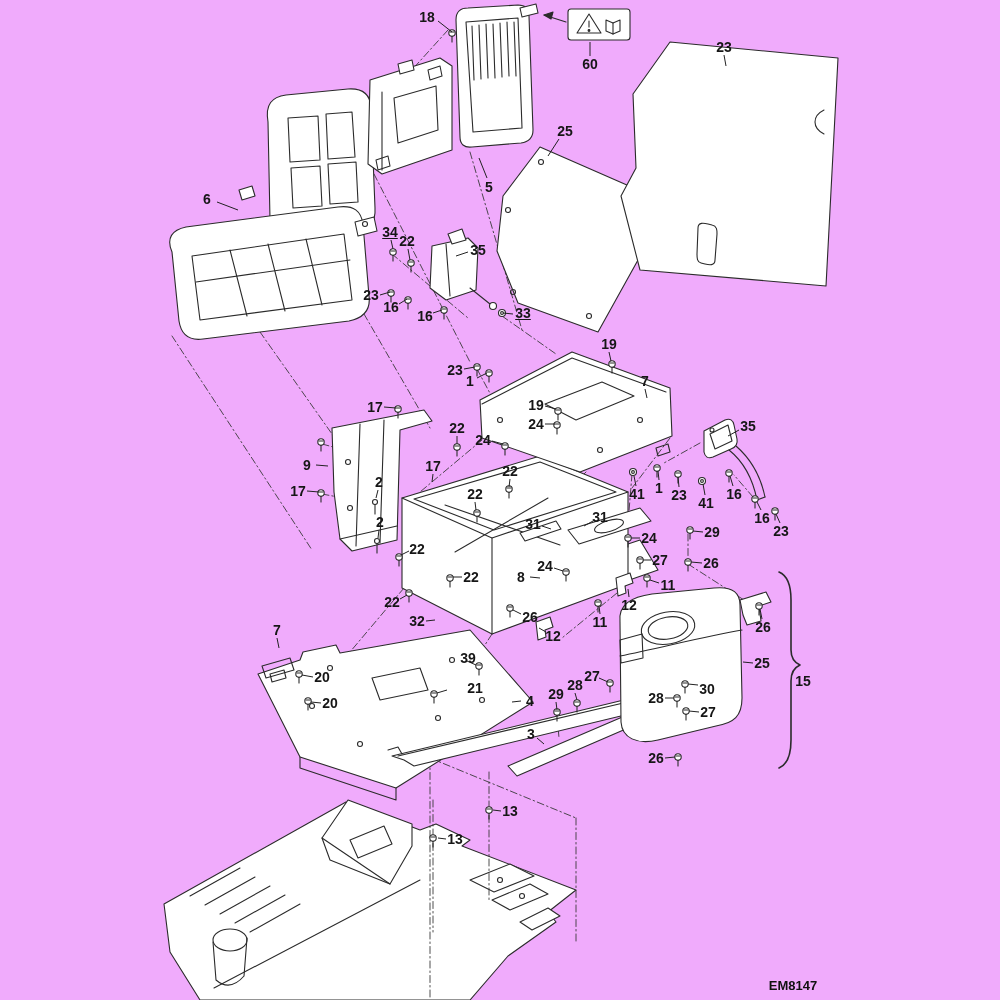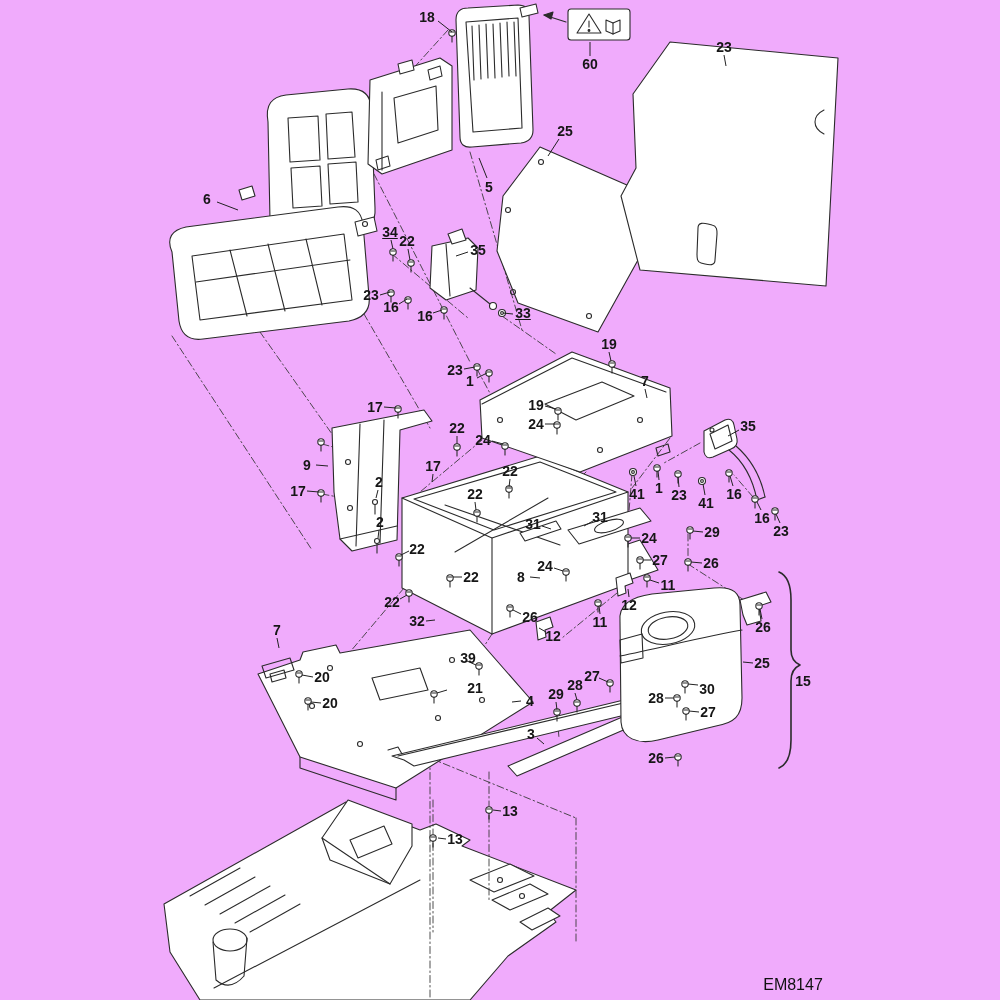--- a/index.html
+++ b/index.html
@@ -1,21 +1,21 @@
 <!DOCTYPE html>
 <html><head>
 <meta charset="utf-8">
 <style>
   html,body{margin:0;padding:0;background:#fff;}
   body{width:1000px;height:1000px;font-family:"Liberation Sans",sans-serif;}
   .canvas{position:relative;width:1000px;height:1000px;background:#f0abfc;overflow:hidden;}
   .canvas svg{position:absolute;left:0;top:0;}
   #callout-layer{position:absolute;left:0;top:0;width:1000px;height:1000px;pointer-events:none;}
   .callout{position:absolute;transform:translate(-50%,-50%);font-size:14px;font-weight:700;color:#161616;white-space:nowrap;}
-  .figure-code{position:absolute;left:793px;top:985px;transform:translate(-50%,-50%);font-size:16px;font-weight:400;color:#111;}
+  .figure-code{position:absolute;left:793px;top:985px;transform:translate(-50%,-50%);font-size:13px;font-weight:700;color:#111;}
   #leader-overlay line{stroke:#222;stroke-width:1;}
 </style>
 </head>
 <body>
 
 <div class="canvas">
 
   <svg id="art" width="1000" height="1000" viewBox="0 0 1000 1000" fill="none" stroke="#2b2b2b" stroke-width="1.1" stroke-linejoin="round" stroke-linecap="round">
 
     <defs>

